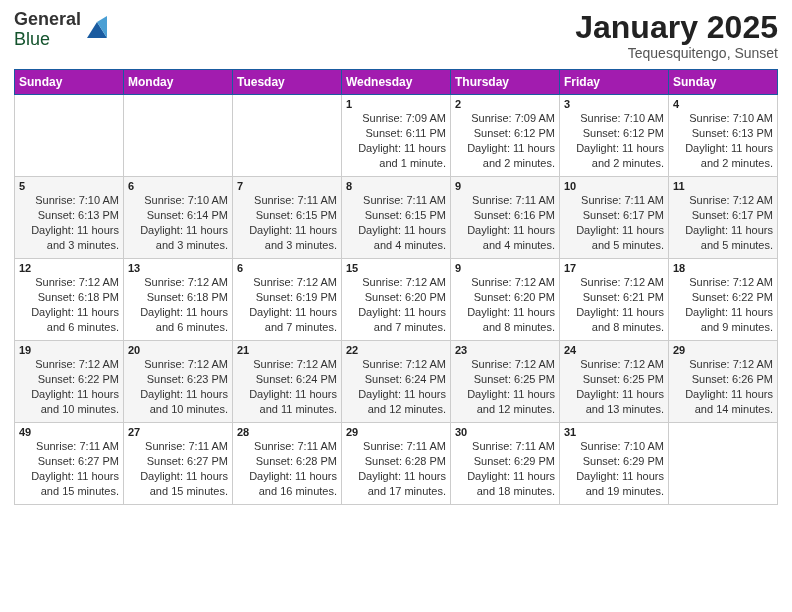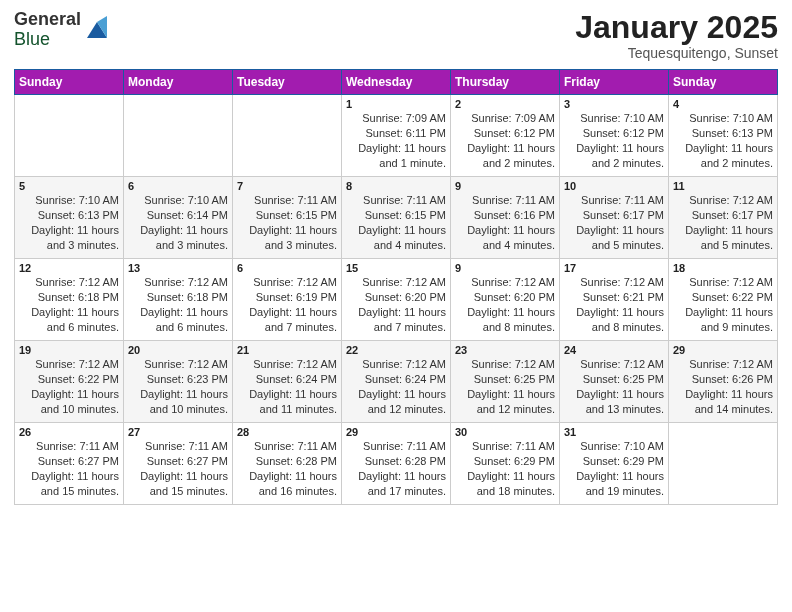--- a/index.html
+++ b/index.html
@@ -319,21 +319,21 @@
           <td>
             <span class="day-num">29</span>
             <div class="day-info" style="white-space: pre-line;">Sunrise: 7:12 AM
 Sunset: 6:26 PM
 Daylight: 11 hours
 and 14 minutes.</div>
           </td>
         </tr>
         <tr>
           <td>
-            <span class="day-num">26</span>
+            <span class="day-num">49</span>
             <div class="day-info" style="white-space: pre-line;">Sunrise: 7:11 AM
 Sunset: 6:27 PM
 Daylight: 11 hours
 and 15 minutes.</div>
           </td>
           <td>
             <span class="day-num">27</span>
             <div class="day-info" style="white-space: pre-line;">Sunrise: 7:11 AM
 Sunset: 6:27 PM
 Daylight: 11 hours

